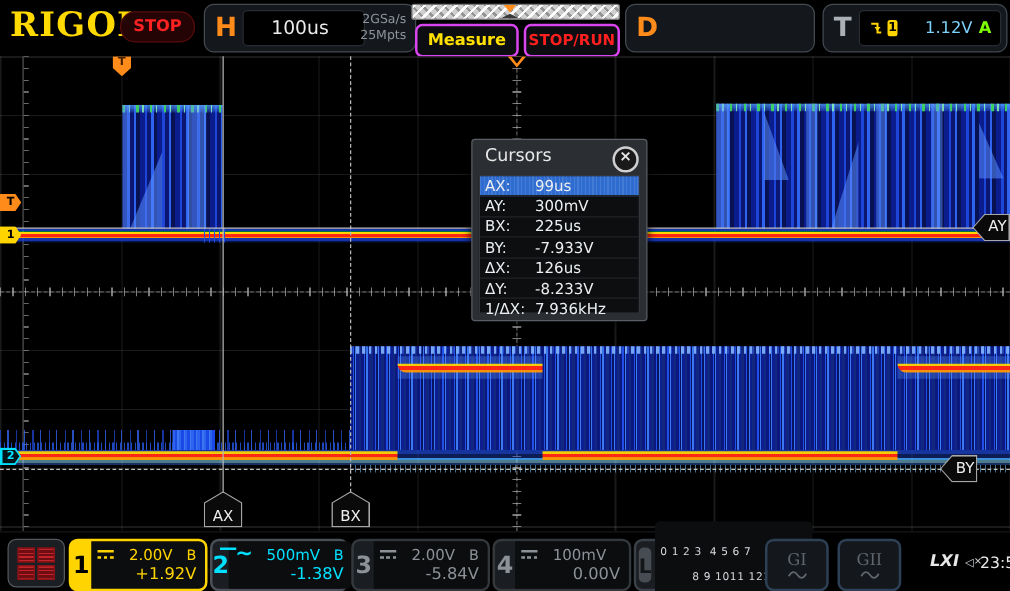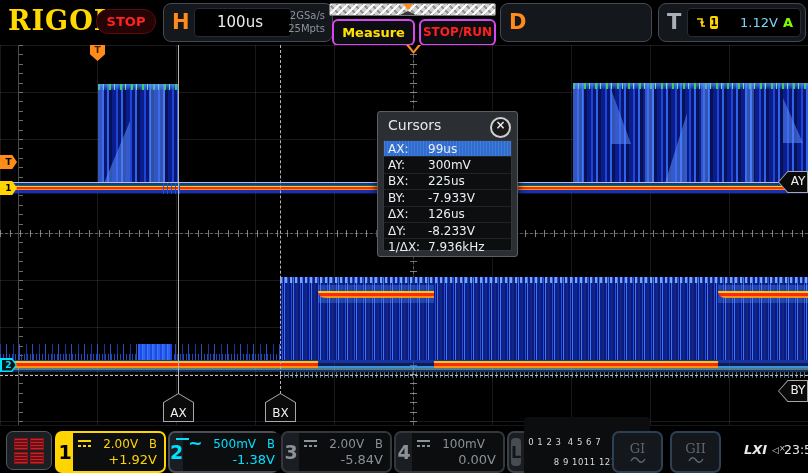--- a/index.html
+++ b/index.html
@@ -257,21 +257,21 @@
     <div class="tag tag-up" style="left:265px;top:348px;">
       <div class="shape"></div>
         <div class="fill"></div>
       <span>BX</span>
     </div>
     <div class="tag tag-left" style="left:778px;top:126px;">
       <div class="shape"></div>
         <div class="fill"></div>
       <span>AY</span>
     </div>
-    <div class="tag tag-left" style="left:778px;top:319px;margin-top:16px;">
+    <div class="tag tag-left" style="left:752px;top:319px;">
       <div class="shape"></div>
         <div class="fill"></div>
       <span>BY</span>
     </div>
 
     <div class="trig-flag">T</div>
     <div class="ref-tri">
       <div class="o"></div>
         <div class="i"></div>
     </div>

